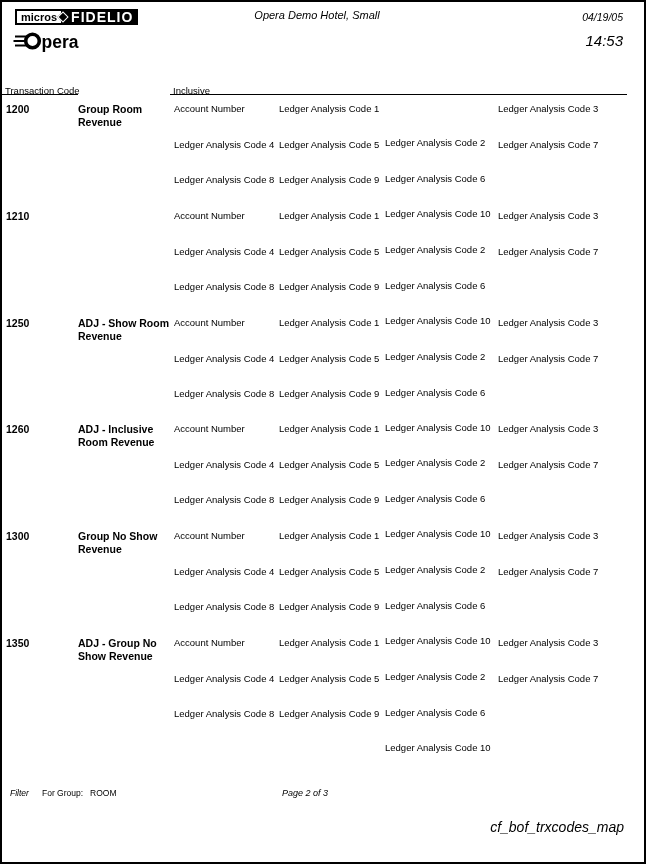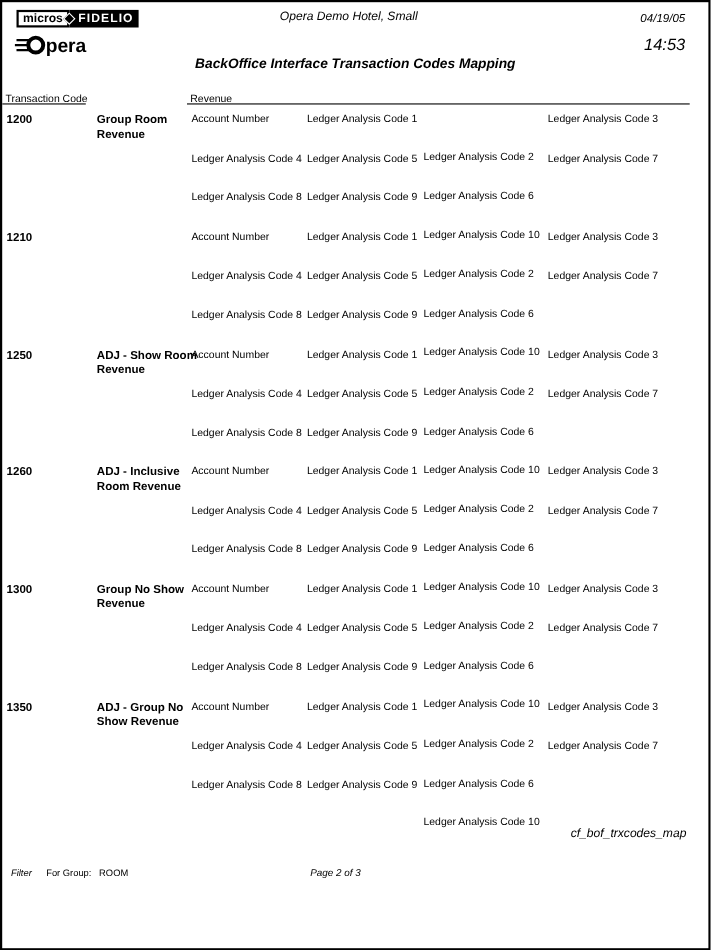--- a/index.html
+++ b/index.html
@@ -9,22 +9,22 @@
     font-family:"Liberation Sans", sans-serif; color:#000; overflow:hidden;
   }
 
   
   .badge { position:absolute; left:13px; top:7px; display:flex; align-items:stretch; height:16px; }
   .badge-micros {
     border:2px solid #000; background:#fff; color:#000; font-weight:bold;
     font-size:11px; line-height:11px; padding:0 4px; display:flex; align-items:center;
   }
   .badge-fidelio {
-    background:#000; color:#fff; font-weight:bold; font-size:11px;
-    display:flex; align-items:center; padding:0 5px 0 8px; letter-spacing:1px; position:relative;
+    background:#000; color:#fff; font-weight:bold; font-size:14px;
+    display:flex; align-items:flex-start; padding:0 5px 0 8px; letter-spacing:1px; position:relative;
   }
   .badge-diamond {
     position:absolute; left:-4px; top:50%; width:6px; height:6px;
     background:#000; border:1px solid #fff; transform:translateY(-50%) rotate(45deg);
   }
 
   .opera-logo { position:absolute; left:11px; top:29px; }
 
   .hotel-name { position:absolute; top:7px; left:0; width:630px; text-align:center; font-style:italic; font-size:11px; }
   .report-date { position:absolute; top:9px; right:21px; font-style:italic; font-size:10.5px; }
@@ -34,34 +34,34 @@
   .col-header { position:absolute; top:83px; font-size:9.5px; }
   .col-header.trx { left:3px; }
   .col-header.map { left:171px; }
   .hdr-line { position:absolute; top:92px; height:1px; background:#000; }
   .hdr-line.trx { left:0; width:76px; }
   .hdr-line.map { left:168px; width:457px; }
 
   
   .trx-block { position:absolute; left:0; width:646px; height:107px; }
   .trx-code { position:absolute; left:4px; top:0; font-weight:bold; font-size:10.5px; }
-  .trx-desc { position:absolute; left:86px; top:0; width:96px; font-weight:bold; font-size:10.5px; line-height:13px; }
+  .trx-desc { position:absolute; left:76px; top:0; width:96px; font-weight:bold; font-size:10.5px; line-height:13px; }
   .map-row { position:absolute; left:172px; display:flex; }
   .map-cell { font-size:9.5px; white-space:nowrap; }
   .map-cell:nth-child(1){ width:105px; }
   .map-cell:nth-child(2){ width:106px; }
   .map-cell:nth-child(3){ width:113px;margin-top:34px; }
   .map-cell:nth-child(4){ width:130px; }
 
   
   .footer-filter { position:absolute; left:8px; top:786px; font-style:italic; font-size:8.5px; }
   .footer-group { position:absolute; left:40px; top:786px; font-size:8.5px; }
   .footer-group .value { margin-left:7px; }
   .footer-page { position:absolute; left:243px; top:786px; width:120px; text-align:center; font-style:italic; font-size:9px; }
-  .footer-report { position:absolute; right:20px; top:750px; font-style:italic; font-size:11px; }
+  .footer-report { position:absolute; right:20px; top:817px; font-style:italic; font-size:14px; }
 </style>
 </head>
 <body>
 
 <div class="page">
 
   <div class="badge">
     <span class="badge-micros">micros</span>
     <span class="badge-fidelio">
       <span class="badge-diamond"></span>
@@ -77,24 +77,23 @@
         <path d="M2 14.5 H15" stroke-width="2"></path>
         <circle cx="19.5" cy="10" r="6.8" stroke-width="3.6"></circle>
       </g>
       <text x="28.5" y="16.5" font-size="17.5" font-weight="600" font-family="Liberation Sans, sans-serif" fill="#000">pera</text>
     </svg>
   </div>
 
   <div class="hotel-name">Opera Demo Hotel, Small</div>
   <div class="report-date">04/19/05</div>
   <div class="report-time">14:53</div>
-  <div class="report-title">BackOffice Interface Transaction Codes Mapping</div>
 
   <div class="col-header trx">Transaction Code</div>
-  <div class="col-header map">Revenue</div>
+  <div class="col-header map">Inclusive</div>
   <div class="hdr-line trx"></div>
   <div class="hdr-line map"></div>
 
   <div id="trx-list">
   <div class="trx-block" style="top: 101px;">
     <div class="trx-code">1200</div>
     <div class="trx-desc">Group Room Revenue</div>
   <div class="map-row" style="top: 0px;">
           <span class="map-cell">Account Number</span>
           <span class="map-cell">Ledger Analysis Code 1</span>

